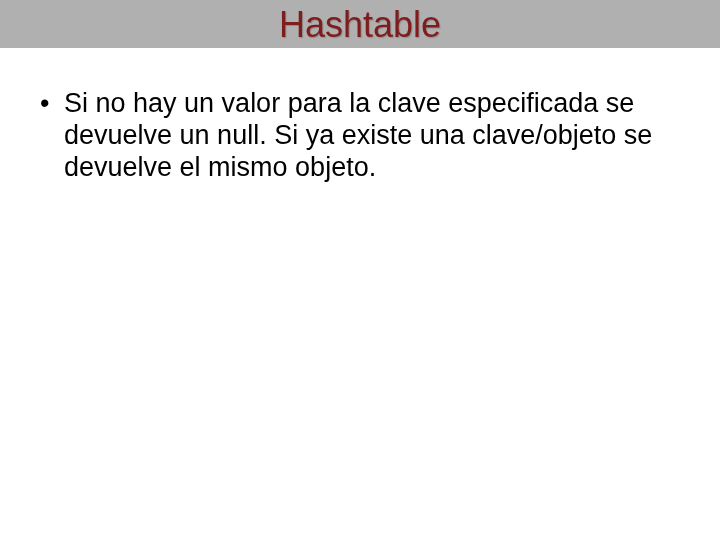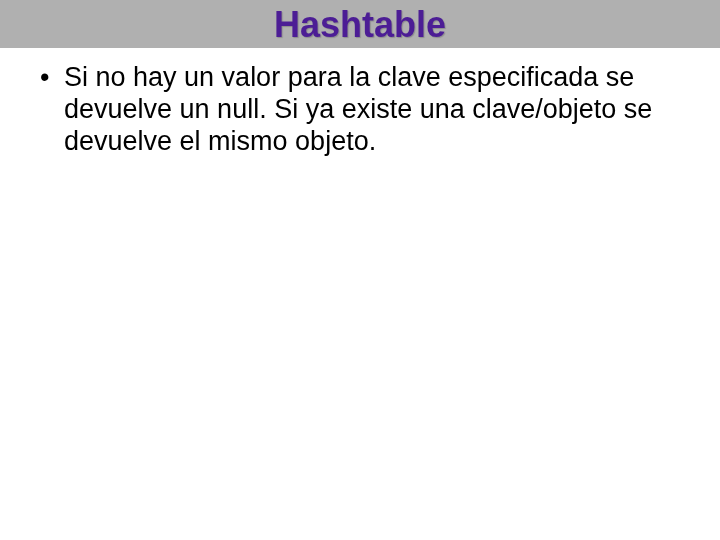--- a/index.html
+++ b/index.html
@@ -11,34 +11,35 @@
     overflow: hidden;
   }
   .title-bar {
     width: 100%;
     background: #b0b0b0;
     padding: 4px 0 2px 0;
     text-align: center;
   }
   .title-text {
     font-size: 36px;
-    font-weight: bold;
-    color: #4c1d95;
+    font-weight: normal;
+    color: #7f1d1d;
     text-shadow: 1px 1px 1px rgba(0,0,0,0.2);
   }
   .content {
     padding: 14px 20px 0 40px;
   }
   .bullet-item {
     font-size: 27px;
     color: #000000;
     line-height: 1.18;
     margin-bottom: 34px;
     position: relative;
     padding-left: 24px;
+    margin-top: 26px;
   }
   .bullet-item::before {
     content: "•";
     position: absolute;
     left: 0;
     top: 0;
     font-size: 27px;
     color: #000000;
   }
 </style>

